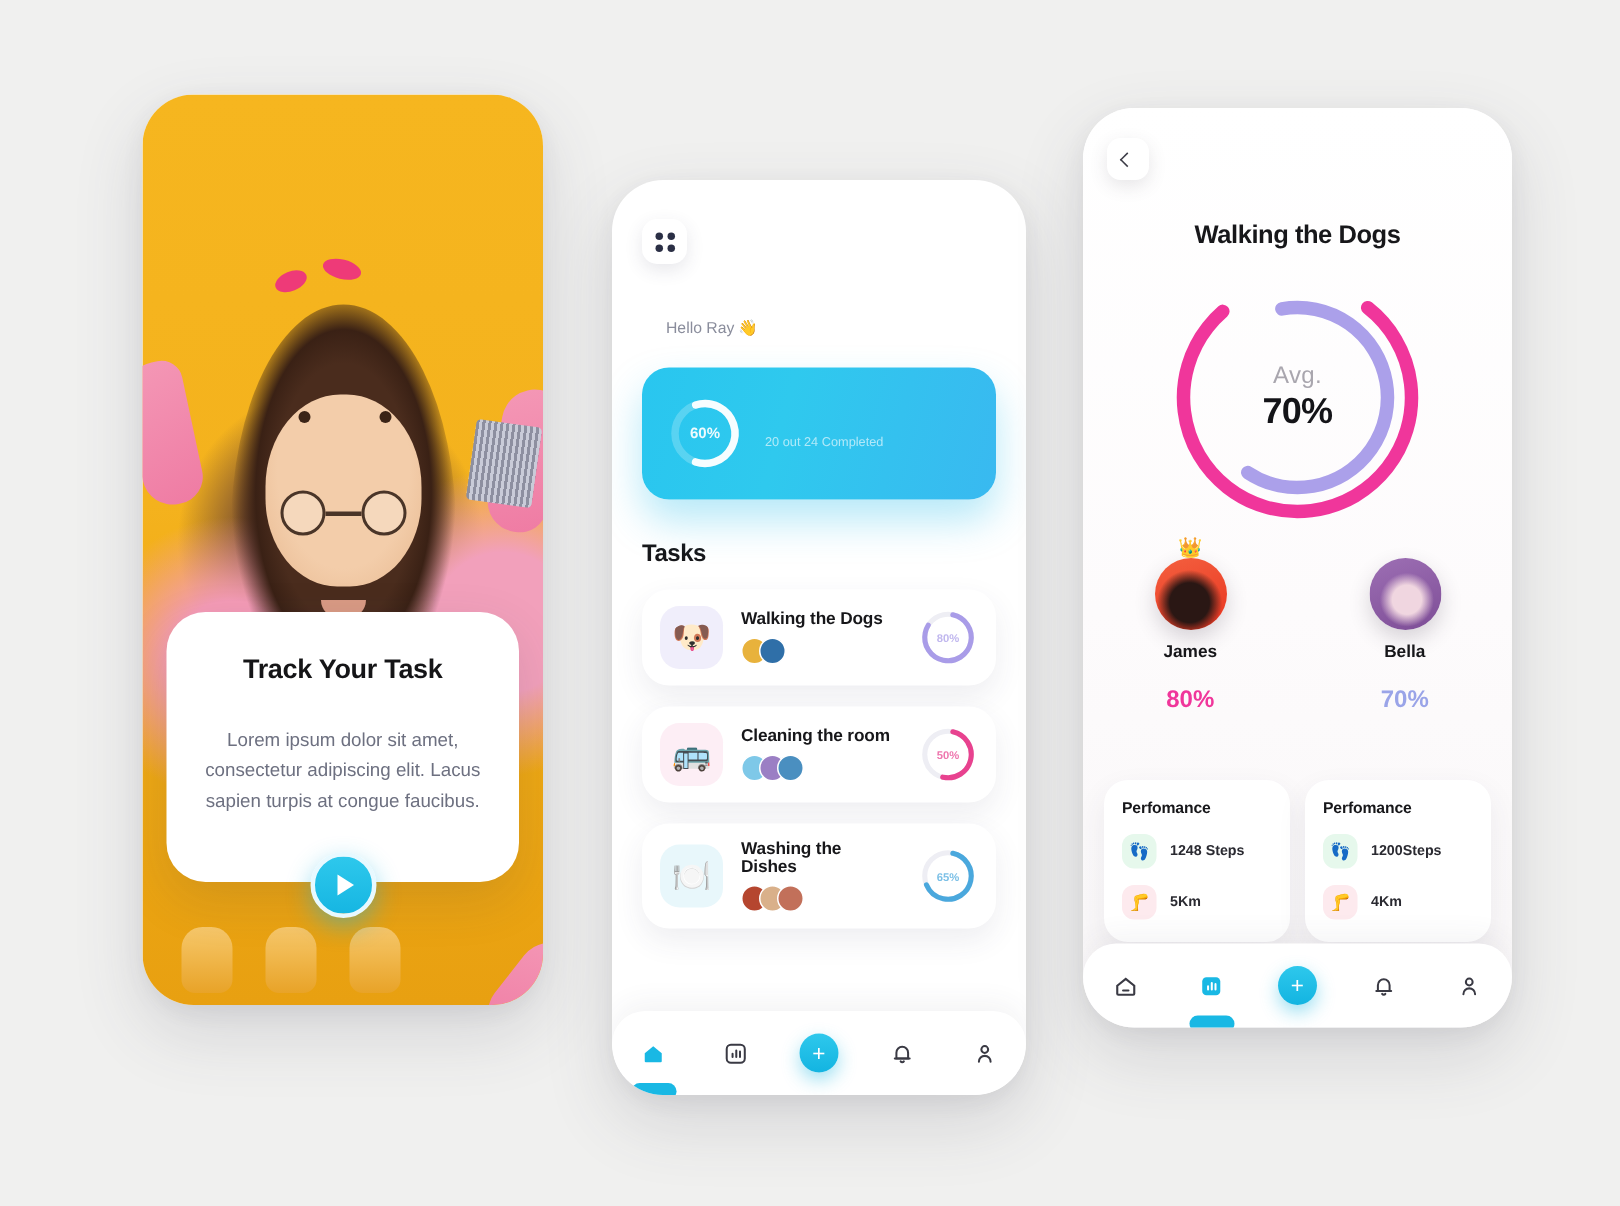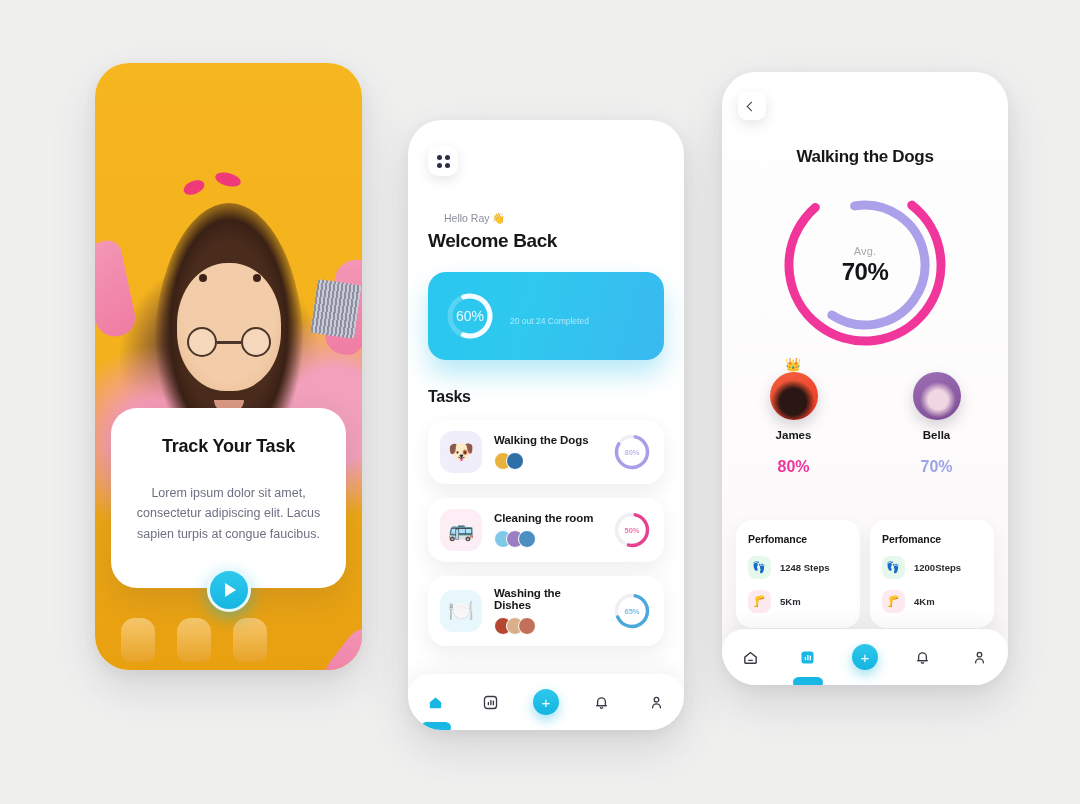--- a/index.html
+++ b/index.html
@@ -119,21 +119,21 @@
   .goalcard {
     position: relative; margin-top: 20px;
     border-radius: 18px; padding: 18px 18px 18px 16px;
     background: linear-gradient(105deg, #29c6ef 0%, #2fc9ee 40%, #39b9f0 100%);
     display: flex; align-items: center; gap: 14px;
     box-shadow: 0 14px 26px rgba(45,190,235,.34);
   }
   .goalring { position: relative; width: 52px; height: 52px; flex: 0 0 52px; }
   .goalring .pct {
     position: absolute; inset: 0; display: flex; align-items: center; justify-content: center;
-    font-size: 14px; font-weight: 400; color: rgba(255,255,255,.92);
+    font-size: 10px; font-weight: 700; color: rgba(255,255,255,.92);
   }
   .goaltxt h3 { font-size: 12.5px; font-weight: 700; color: #fff; line-height: 1.35; letter-spacing: -.1px; }
   .goaltxt .sub { margin-top: 9px; font-size: 8.5px; color: rgba(255,255,255,.62); }
 
   .taskshdr { margin-top: 28px; font-size: 16px; font-weight: 700; color: #17171a; letter-spacing: -.3px; }
 
   .tasklist { margin-top: 14px; display: flex; flex-direction: column; gap: 14px; }
   .taskcard {
     background: #fff; border-radius: 18px; padding: 11px 12px;
     display: flex; align-items: center; gap: 12px;
@@ -166,21 +166,21 @@
     box-shadow: 0 4px 12px rgba(70,60,80,.13);
     display: flex; align-items: center; justify-content: center;
   }
   .chev { width: 7px; height: 7px; border-left: 1.6px solid #3c3c46; border-bottom: 1.6px solid #3c3c46; transform: rotate(45deg); margin-left: -2px; }
   .s3title {
     position: absolute; left: 0; right: 0; top: 75px; text-align: center;
     font-size: 17px; font-weight: 700; color: #17171a; letter-spacing: -.3px;
   }
   .bigring { position: absolute; left: 50%; top: 104px; transform: translateX(-50%); width: 178px; height: 178px; }
   .bigring .ctr { position: absolute; inset: 0; display: flex; flex-direction: column; align-items: center; justify-content: center; }
-  .bigring .avg { font-size: 11px; color: #a9a6ae; letter-spacing: .2px; }
+  .bigring .avg { font-size: 16px; color: #a9a6ae; letter-spacing: .2px; }
   .bigring .val { margin-top: 1px; font-size: 24px; font-weight: 700; color: #141418; letter-spacing: -.5px; }
 
   .people { position: absolute; left: 0; right: 0; top: 300px; display: flex; }
   .person { flex: 1 1 0; text-align: center; position: relative; }
   .pav {
     width: 48px; height: 48px; margin: 0 auto; border-radius: 50%;
     position: relative; box-shadow: 0 6px 14px rgba(60,50,70,.2);
   }
   .crown { position: absolute; left: 50%; top: -15px; transform: translateX(-50%); font-size: 13px; }
   .pname { margin-top: 9px; font-size: 11.5px; font-weight: 700; color: #17171a; }
@@ -261,21 +261,20 @@
       <div class="gridbtn">
         <span class="dots">
           <i></i>
             <i></i>
             <i></i>
             <i></i>
         </span>
       </div>
 
       <div class="hello">Hello Ray 👋</div>
-      <div class="welcome">Welcome Back</div>
 
       <div class="goalcard">
         <div class="goalring">
           <svg viewBox="0 0 52 52" width="52" height="52">
             <circle cx="26" cy="26" r="20" fill="none" stroke="rgba(255,255,255,.22)" stroke-width="5"></circle>
             <circle id="goalArc" cx="26" cy="26" r="20" fill="none" stroke="rgba(255,255,255,.95)" stroke-width="5" stroke-linecap="round" transform="rotate(-108 26 26)" stroke-dasharray="75.40 125.66"></circle>
           </svg>
           <span class="pct">60%</span>
         </div>
         <div class="goaltxt">

